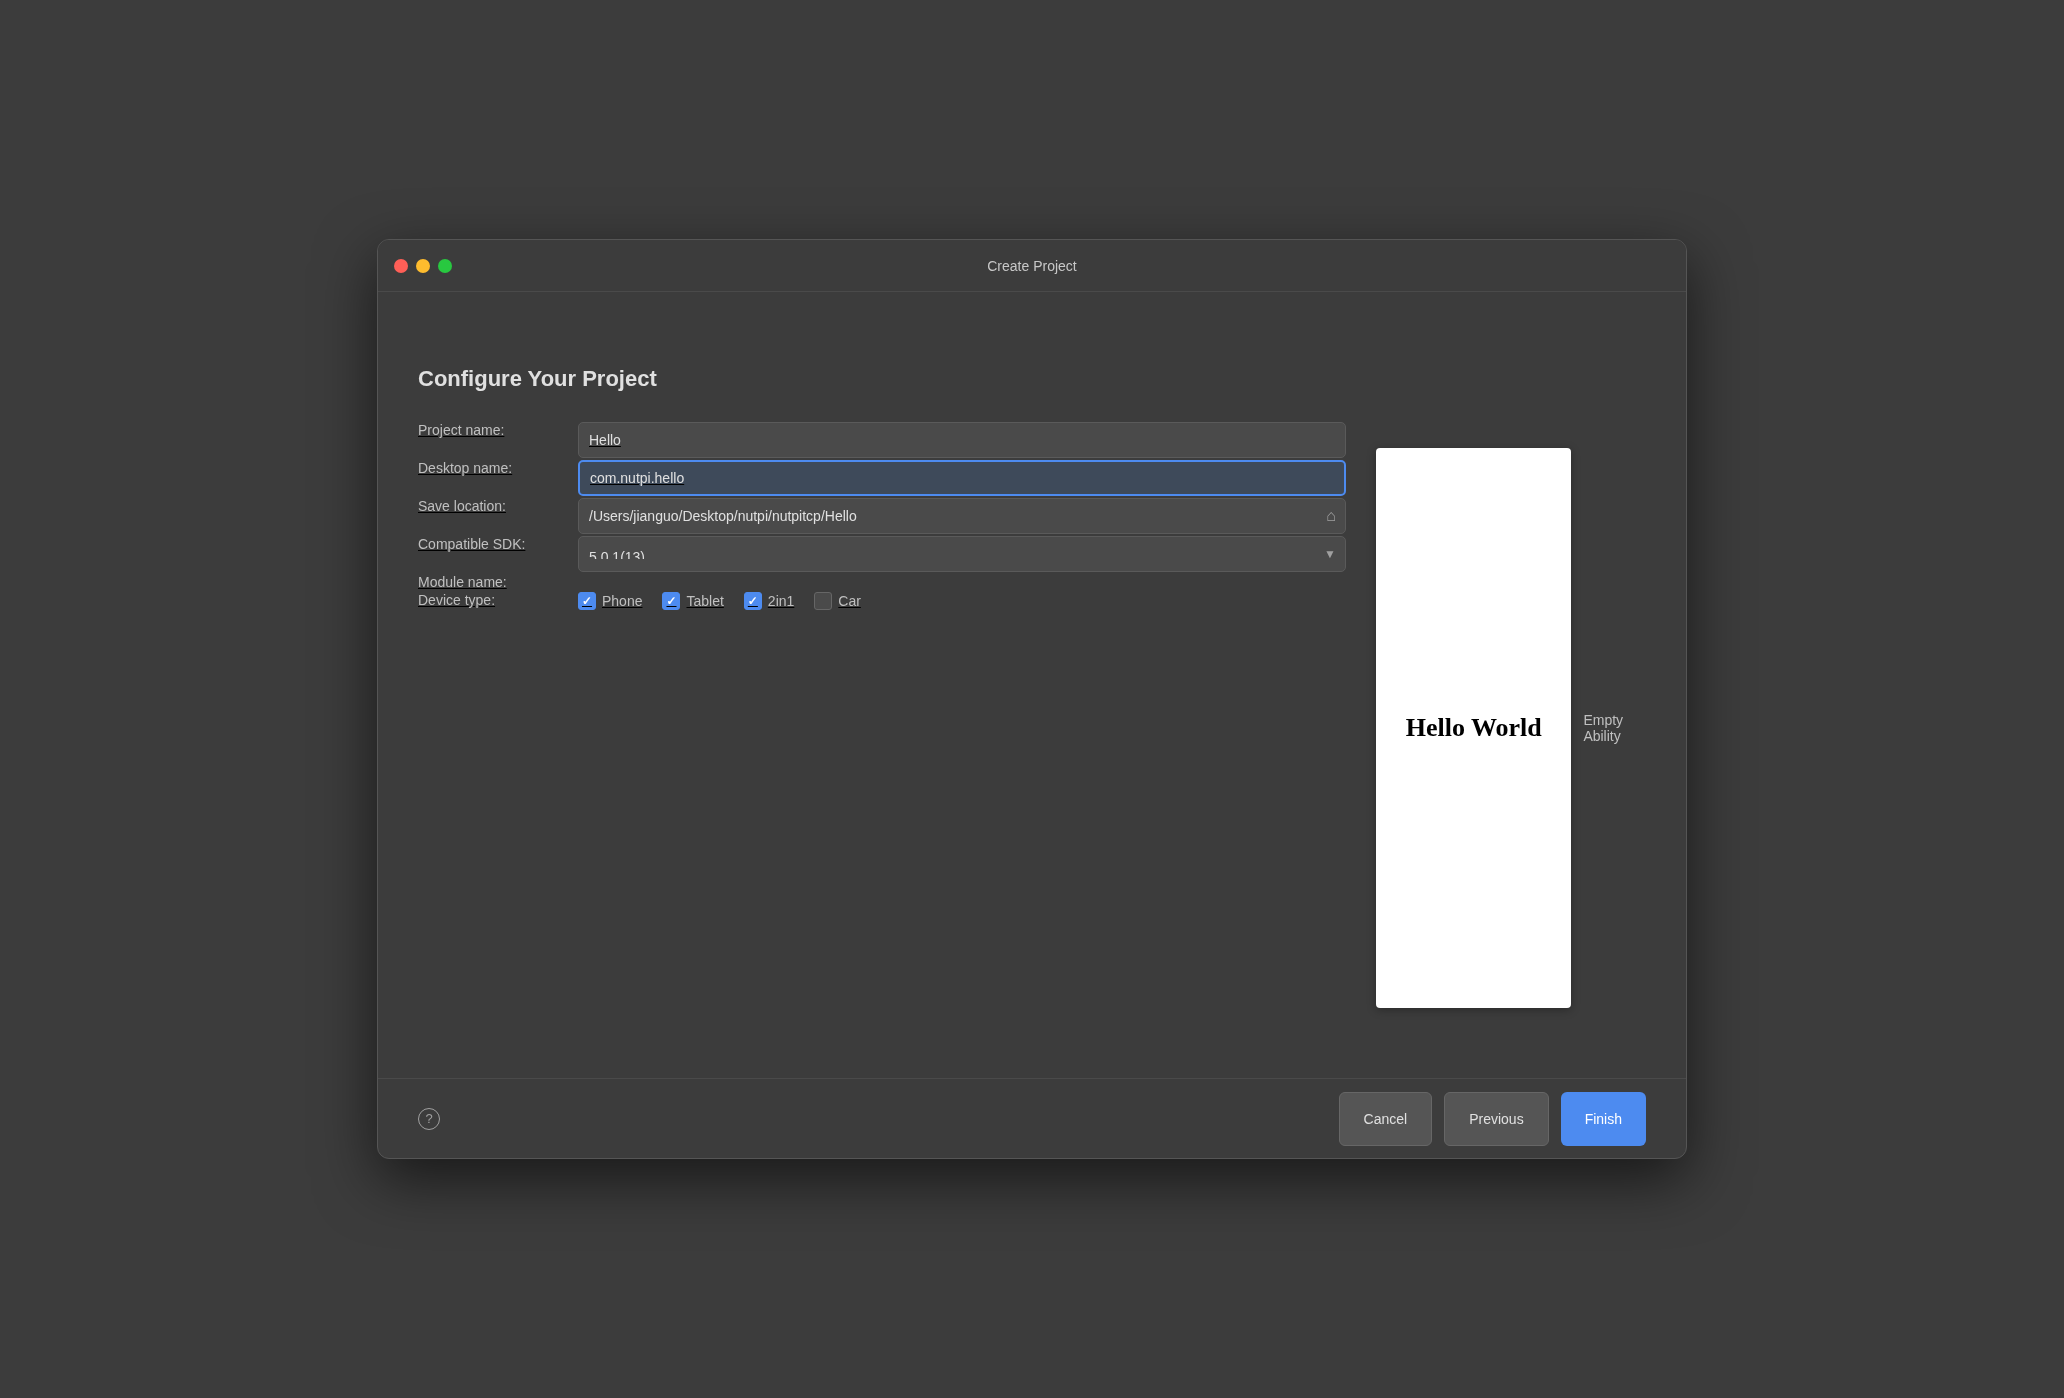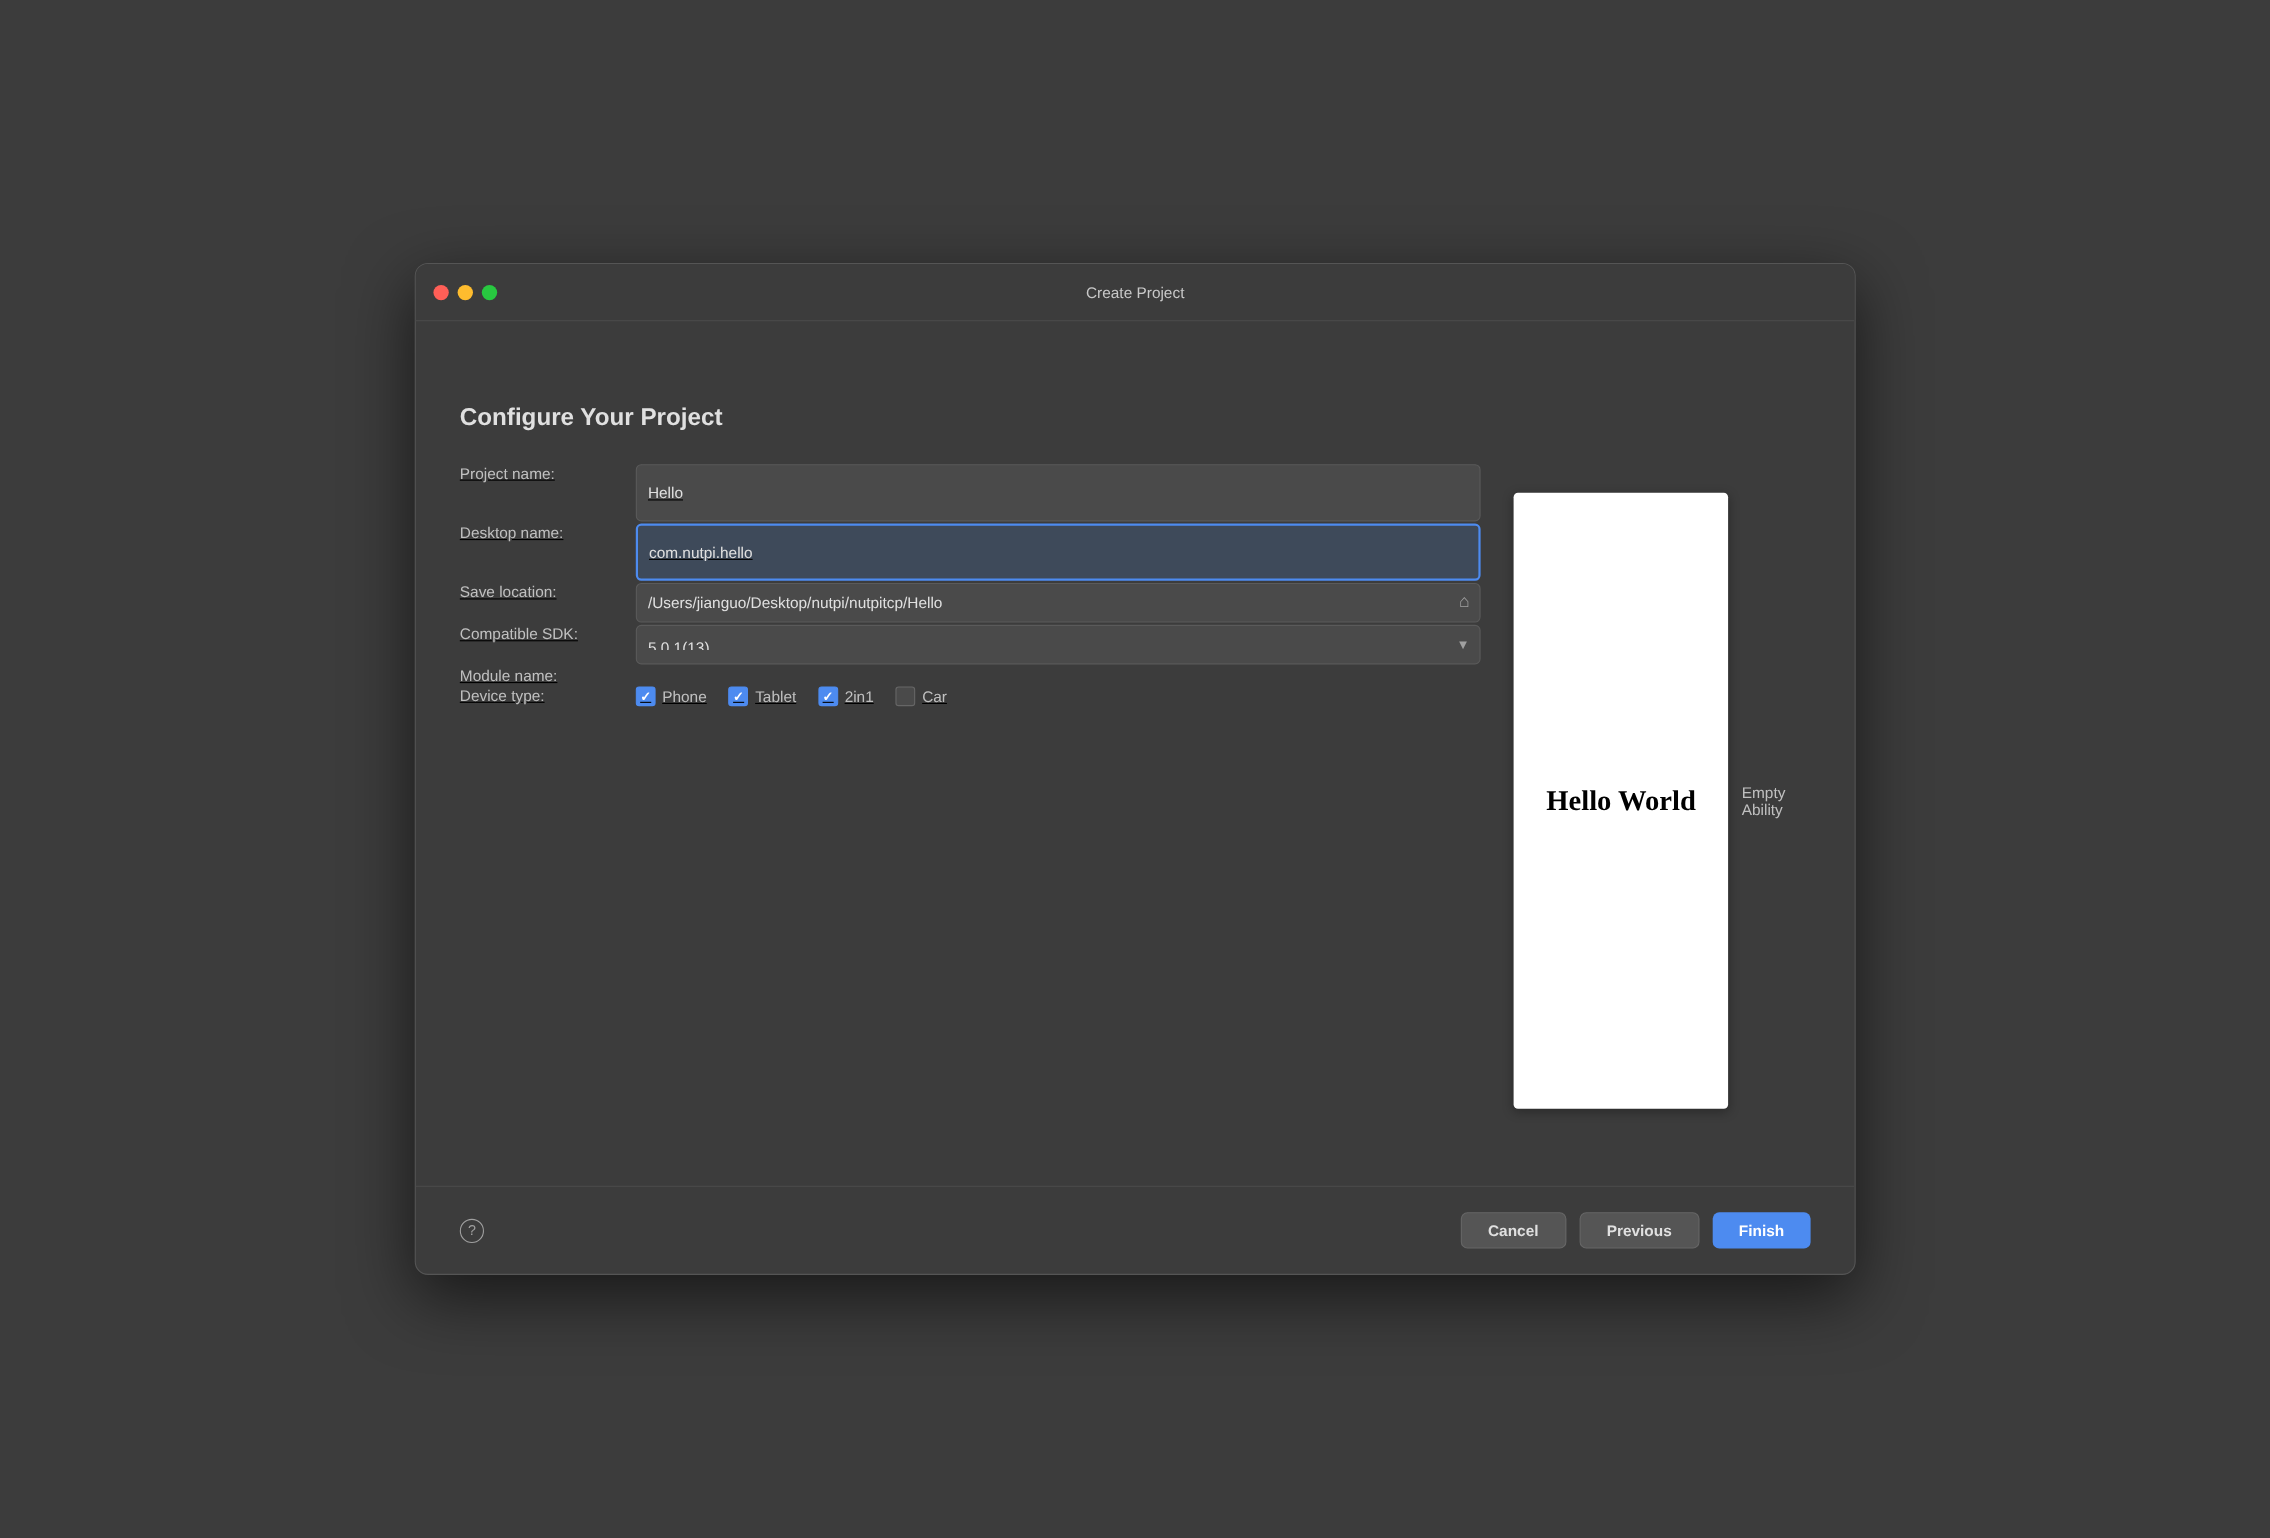--- a/index.html
+++ b/index.html
@@ -102,21 +102,21 @@
 
     .form-label {
       color: #c0c0c0;
       font-size: 14px;
       width: 160px;
       flex-shrink: 0;
     }
 
     .form-input {
       flex: 1;
-      height: 52px;
+      height: 36px;
       background: #4a4a4a;
       border: 1px solid #5a5a5a;
       border-radius: 5px;
       color: #e0e0e0;
       font-size: 14px;
       padding: 0 10px;
       outline: none;
     }
 
     .form-input.active-input {
@@ -280,25 +280,25 @@
       font-size: 13px;
       cursor: pointer;
     }
 
     .footer-buttons {
       display: flex;
       gap: 12px;
     }
 
     .btn {
-      height: 33px;
+      height: 54px;
       padding: 0 24px;
       border-radius: 6px;
       font-size: 14px;
-      font-weight: 700;
+      font-weight: 400;
       cursor: pointer;
       border: none;
       outline: none;
       text-align: center;
     }
 
     .btn-cancel {
       background: #555;
       color: #e0e0e0;
       border: 1px solid #666;

